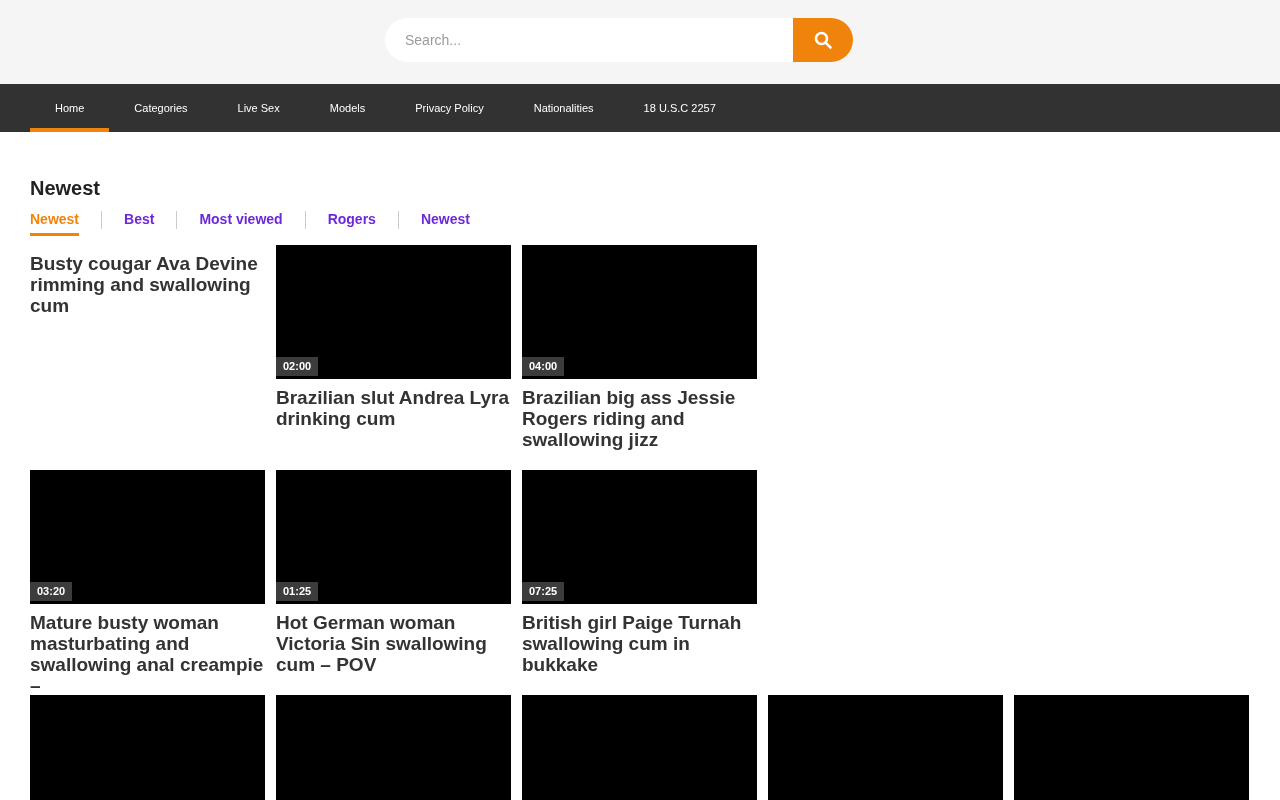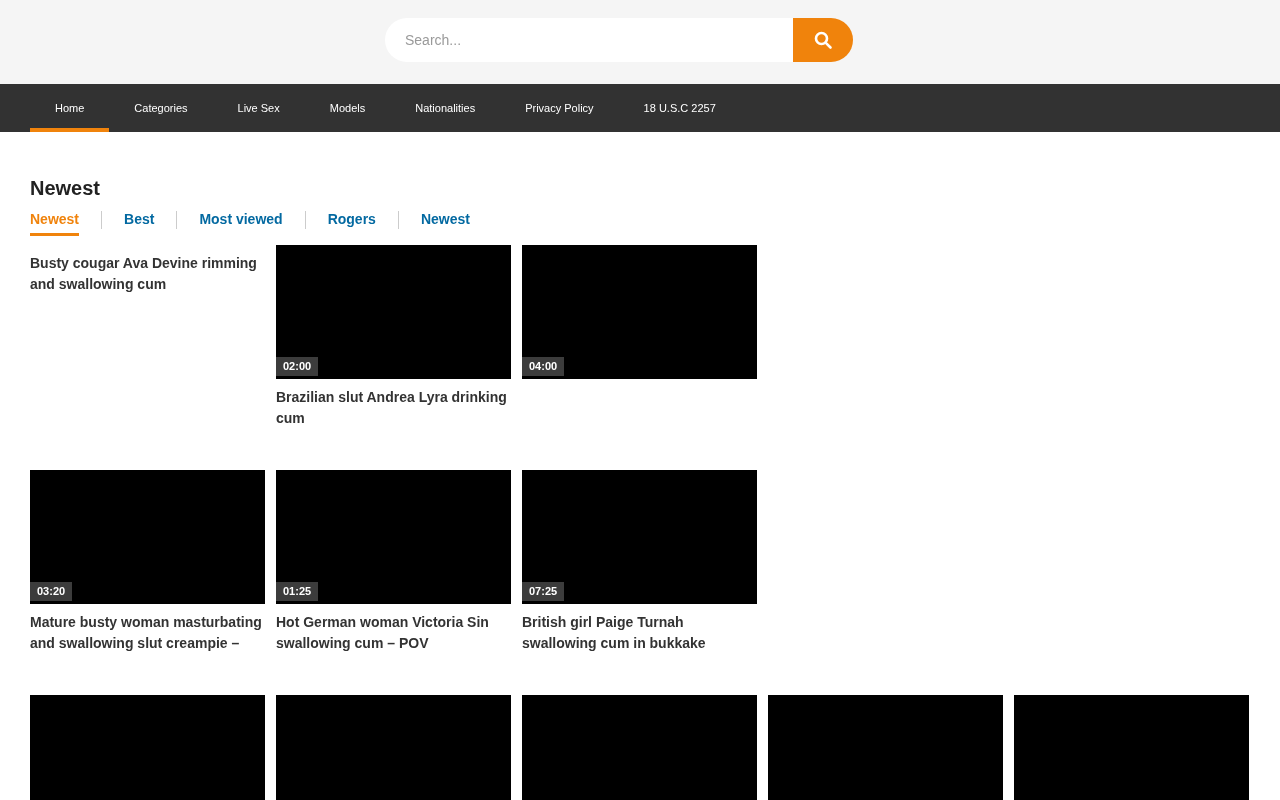--- a/index.html
+++ b/index.html
@@ -80,21 +80,21 @@
   }
 
   .tabs {
     margin-top: 11px;
     display: flex;
     align-items: flex-start;
   }
   .tab {
     font-size: 14px;
     font-weight: bold;
-    color: #0369a1;
+    color: #6d28d9;
     padding-bottom: 6px;
     cursor: pointer;
     white-space: nowrap;
   }
   .tab.active {
     color: #f0830c;
     border-bottom: 3px solid #f0830c;
   }
   .tab-divider {
     width: 1px; height: 18px;
@@ -122,21 +122,21 @@
     left: 0; bottom: 3px;
     background: #3c3c3c;
     color: #ffffff;
     font-size: 11px;
     font-weight: bold;
     padding: 4px 7px;
     line-height: 1;
   }
   .vtitle {
     margin-top: 8px;
-    font-size: 14px;
+    font-size: 19px;
     font-weight: bold;
     color: #333333;
     line-height: 21px;
   }
 </style>
 </head>
 <body>
 
 <header class="topbar">
   <div class="search-wrap">
@@ -148,22 +148,22 @@
       </svg>
     </button>
   </div>
 </header>
 
 <nav class="main-nav">
   <a class="nav-item active">Home</a>
   <a class="nav-item">Categories</a>
   <a class="nav-item">Live Sex</a>
   <a class="nav-item">Models</a>
+  <a class="nav-item">Privacy Policy</a>
   <a class="nav-item">Nationalities</a>
-  <a class="nav-item">Privacy Policy</a>
   <a class="nav-item">18 U.S.C 2257</a>
 </nav>
 
 <main class="content">
   <h1 class="section-title">Newest</h1>
 
   <div class="tabs">
     <span class="tab active">Newest</span>
     <span class="tab-divider"></span>
     <span class="tab">Best</span>
@@ -185,29 +185,30 @@
       <div class="thumb">
         <span class="duration">02:00</span>
       </div>
       <div class="vtitle">Brazilian slut Andrea Lyra drinking cum</div>
     </div>
 
     <div class="card">
       <div class="thumb">
         <span class="duration">04:00</span>
       </div>
+      <div class="vtitle">Brazilian big ass Jessie Rogers riding and swallowing jizz</div>
     </div>
 
     <div class="spacer"></div>
 
     <div class="card">
       <div class="thumb">
         <span class="duration">03:20</span>
       </div>
-      <div class="vtitle">Mature busty woman masturbating and swallowing slut creampie –</div>
+      <div class="vtitle">Mature busty woman masturbating and swallowing anal creampie –</div>
     </div>
 
     <div class="card">
       <div class="thumb">
         <span class="duration">01:25</span>
       </div>
       <div class="vtitle">Hot German woman Victoria Sin swallowing cum – POV</div>
     </div>
 
     <div class="card">

